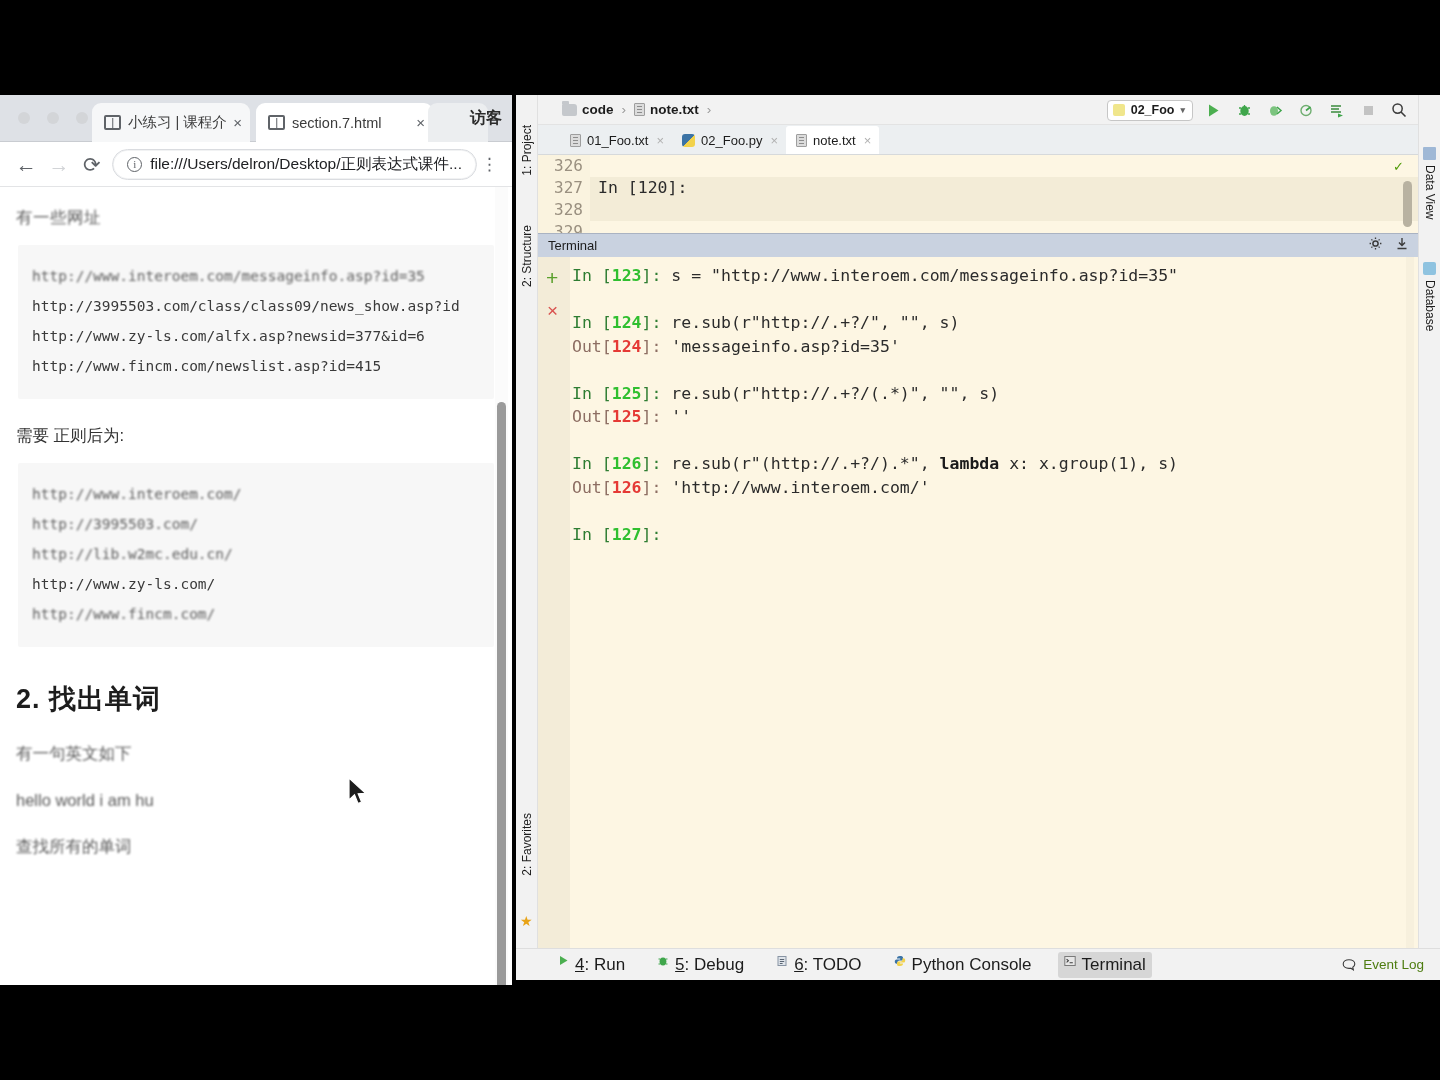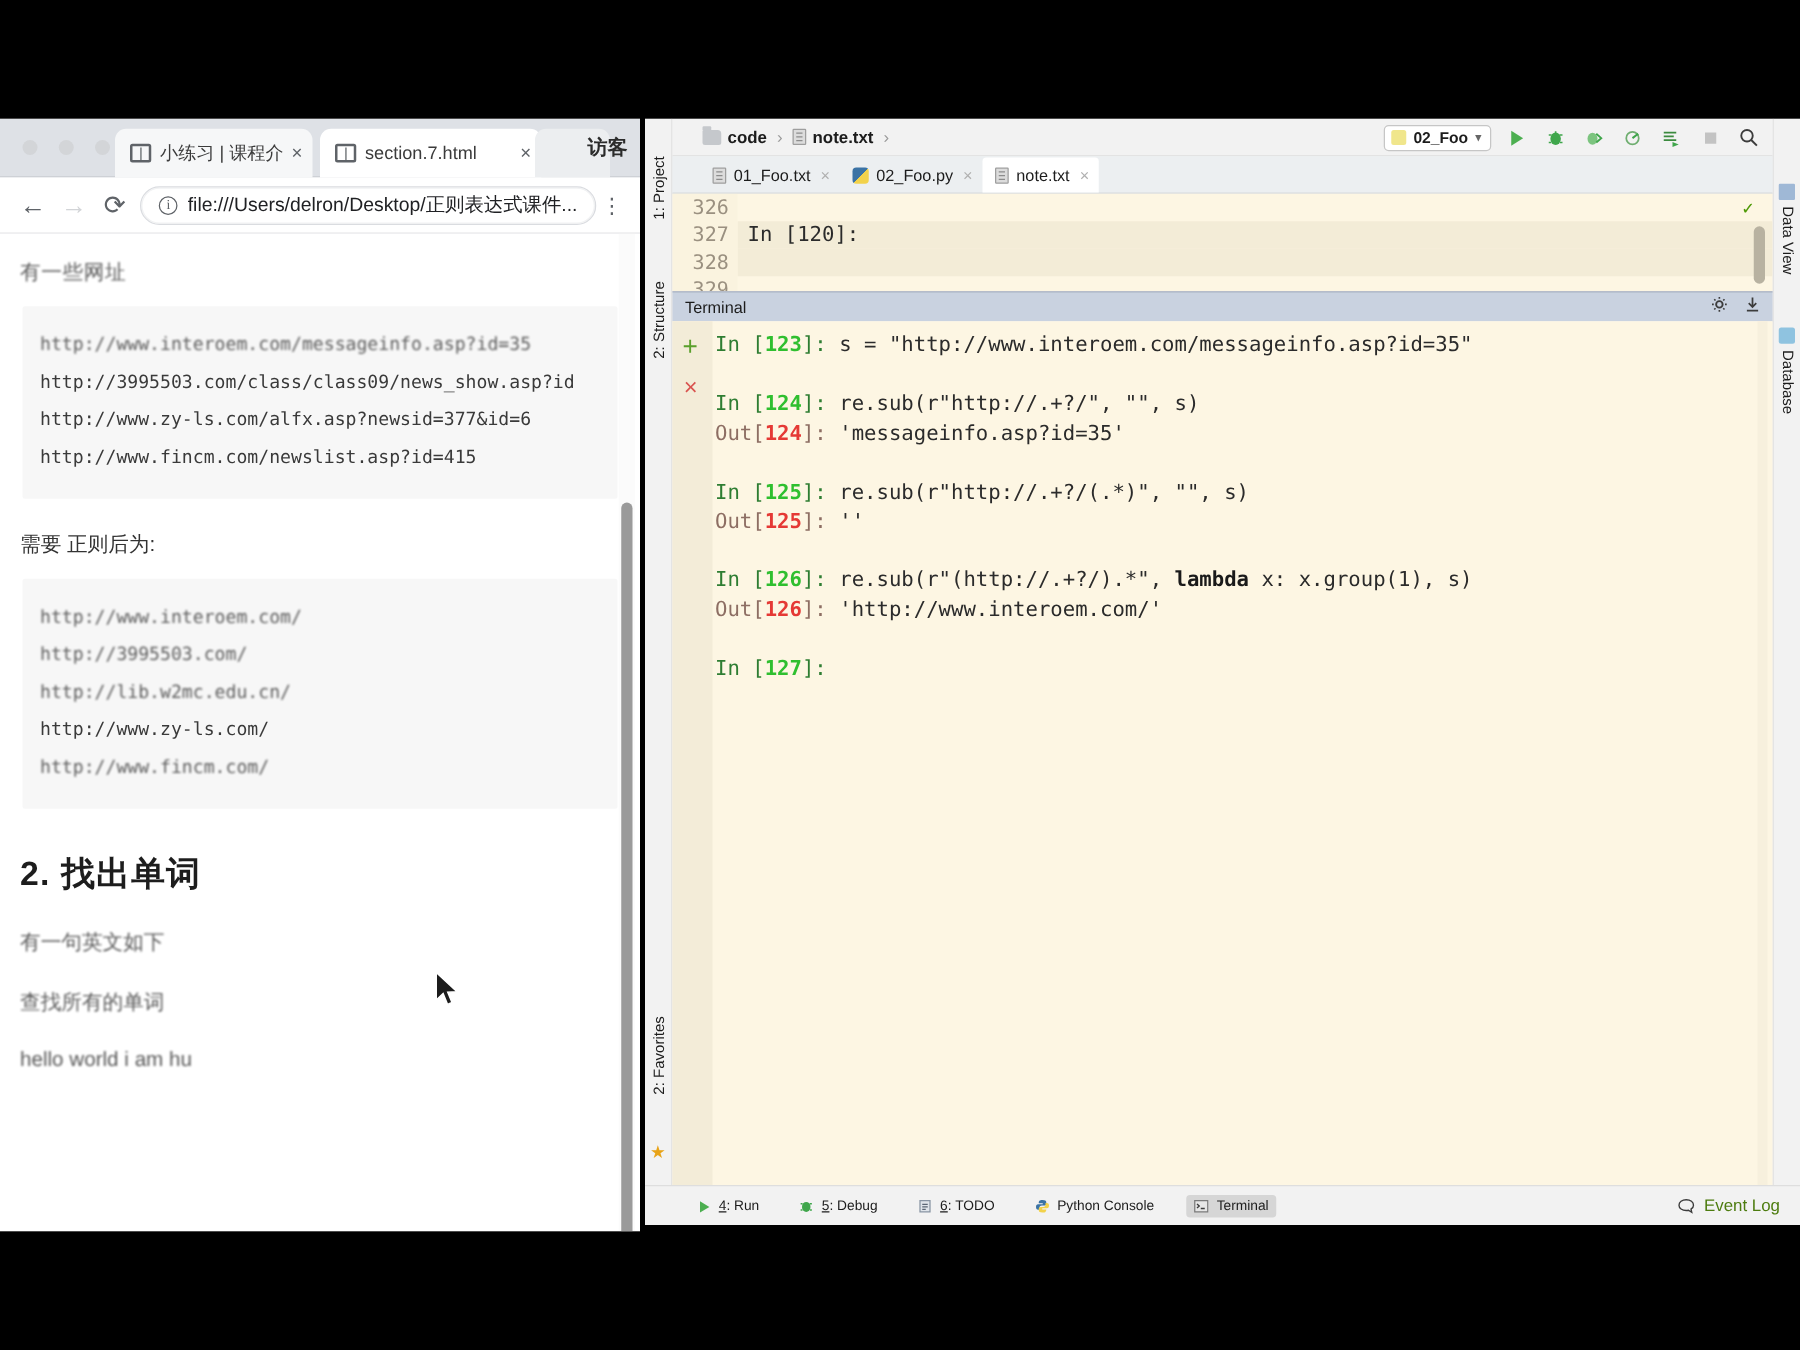--- a/index.html
+++ b/index.html
@@ -191,21 +191,21 @@
   .tk-out { color: #8d6e63; }
   .tk-onum{ color: #e53935; font-weight: bold; }
   .tk-kw  { color: #1a1a1a; font-weight: bold; }
   .term-vscroll { position: absolute; right: 4px; top: 0; width: 8px; height: 697px; background: #f7f0dd; }
 
   .ide-status {
     position: absolute; left: 0; bottom: 0; width: 924px; height: 32px;
     background: #f2f2f2; display: flex; align-items: center; padding-left: 36px; gap: 20px;
     border-top: 1px solid #dedede;
   }
-  .st-item { display: flex; align-items: flex-end; gap: 6px; font-size: 11px; color: #1c1c1c; padding: 3px 6px; border-radius: 3px; }
+  .st-item { display: flex; align-items: flex-start; gap: 6px; font-size: 17px; color: #1c1c1c; padding: 3px 6px; border-radius: 3px; }
   .st-item.sel { background: #d6d6d6; }
   .st-item u { text-decoration: underline; }
   .st-right { position: absolute; right: 16px; display: flex; align-items: center; gap: 7px; font-size: 13.5px; color: #4d7c0f; }
 
   
   .vstrip-l { position: absolute; left: 0; top: 0; width: 22px; height: 885px; background: #f2f2f2; border-right: 1px solid #e0e0e0; }
   .vstrip-r { position: absolute; right: 0; top: 0; width: 22px; height: 885px; background: #f2f2f2; border-left: 1px solid #e0e0e0; }
   .vlabel {
     position: absolute; font-size: 12px; color: #1c1c1c; white-space: nowrap;
     display: flex; align-items: center; gap: 4px;
@@ -270,22 +270,22 @@
       <div class="codebox">
         <div class="blurline">http://www.interoem.com/</div>
         <div class="blurline">http://3995503.com/</div>
         <div class="blurline">http://lib.w2mc.edu.cn/</div>
         <div>http://www.zy-ls.com/</div>
         <div class="blurline">http://www.fincm.com/</div>
       </div>
 
       <div class="pg-title">2. 找出单词</div>
       <div class="pg-p blurline">有一句英文如下</div>
+      <div class="pg-p blurline">hello world i am hu</div>
       <div class="pg-p blurline">查找所有的单词</div>
-      <div class="pg-p blurline">hello world i am hu</div>
 
       <div class="br-scroll-track"></div>
       <div class="br-scroll"></div>
 
       <svg class="cursor-arrow" width="22" height="30" viewBox="0 0 22 30">
         <path d="M1 1 L1 23 L6.5 17.8 L10 26.5 L13.6 25 L10.2 16.7 L17.6 16.4 Z" fill="#1c1c1c" stroke="#ffffff" stroke-width="1.2"></path>
       </svg>
     </div>
   </div>
 

